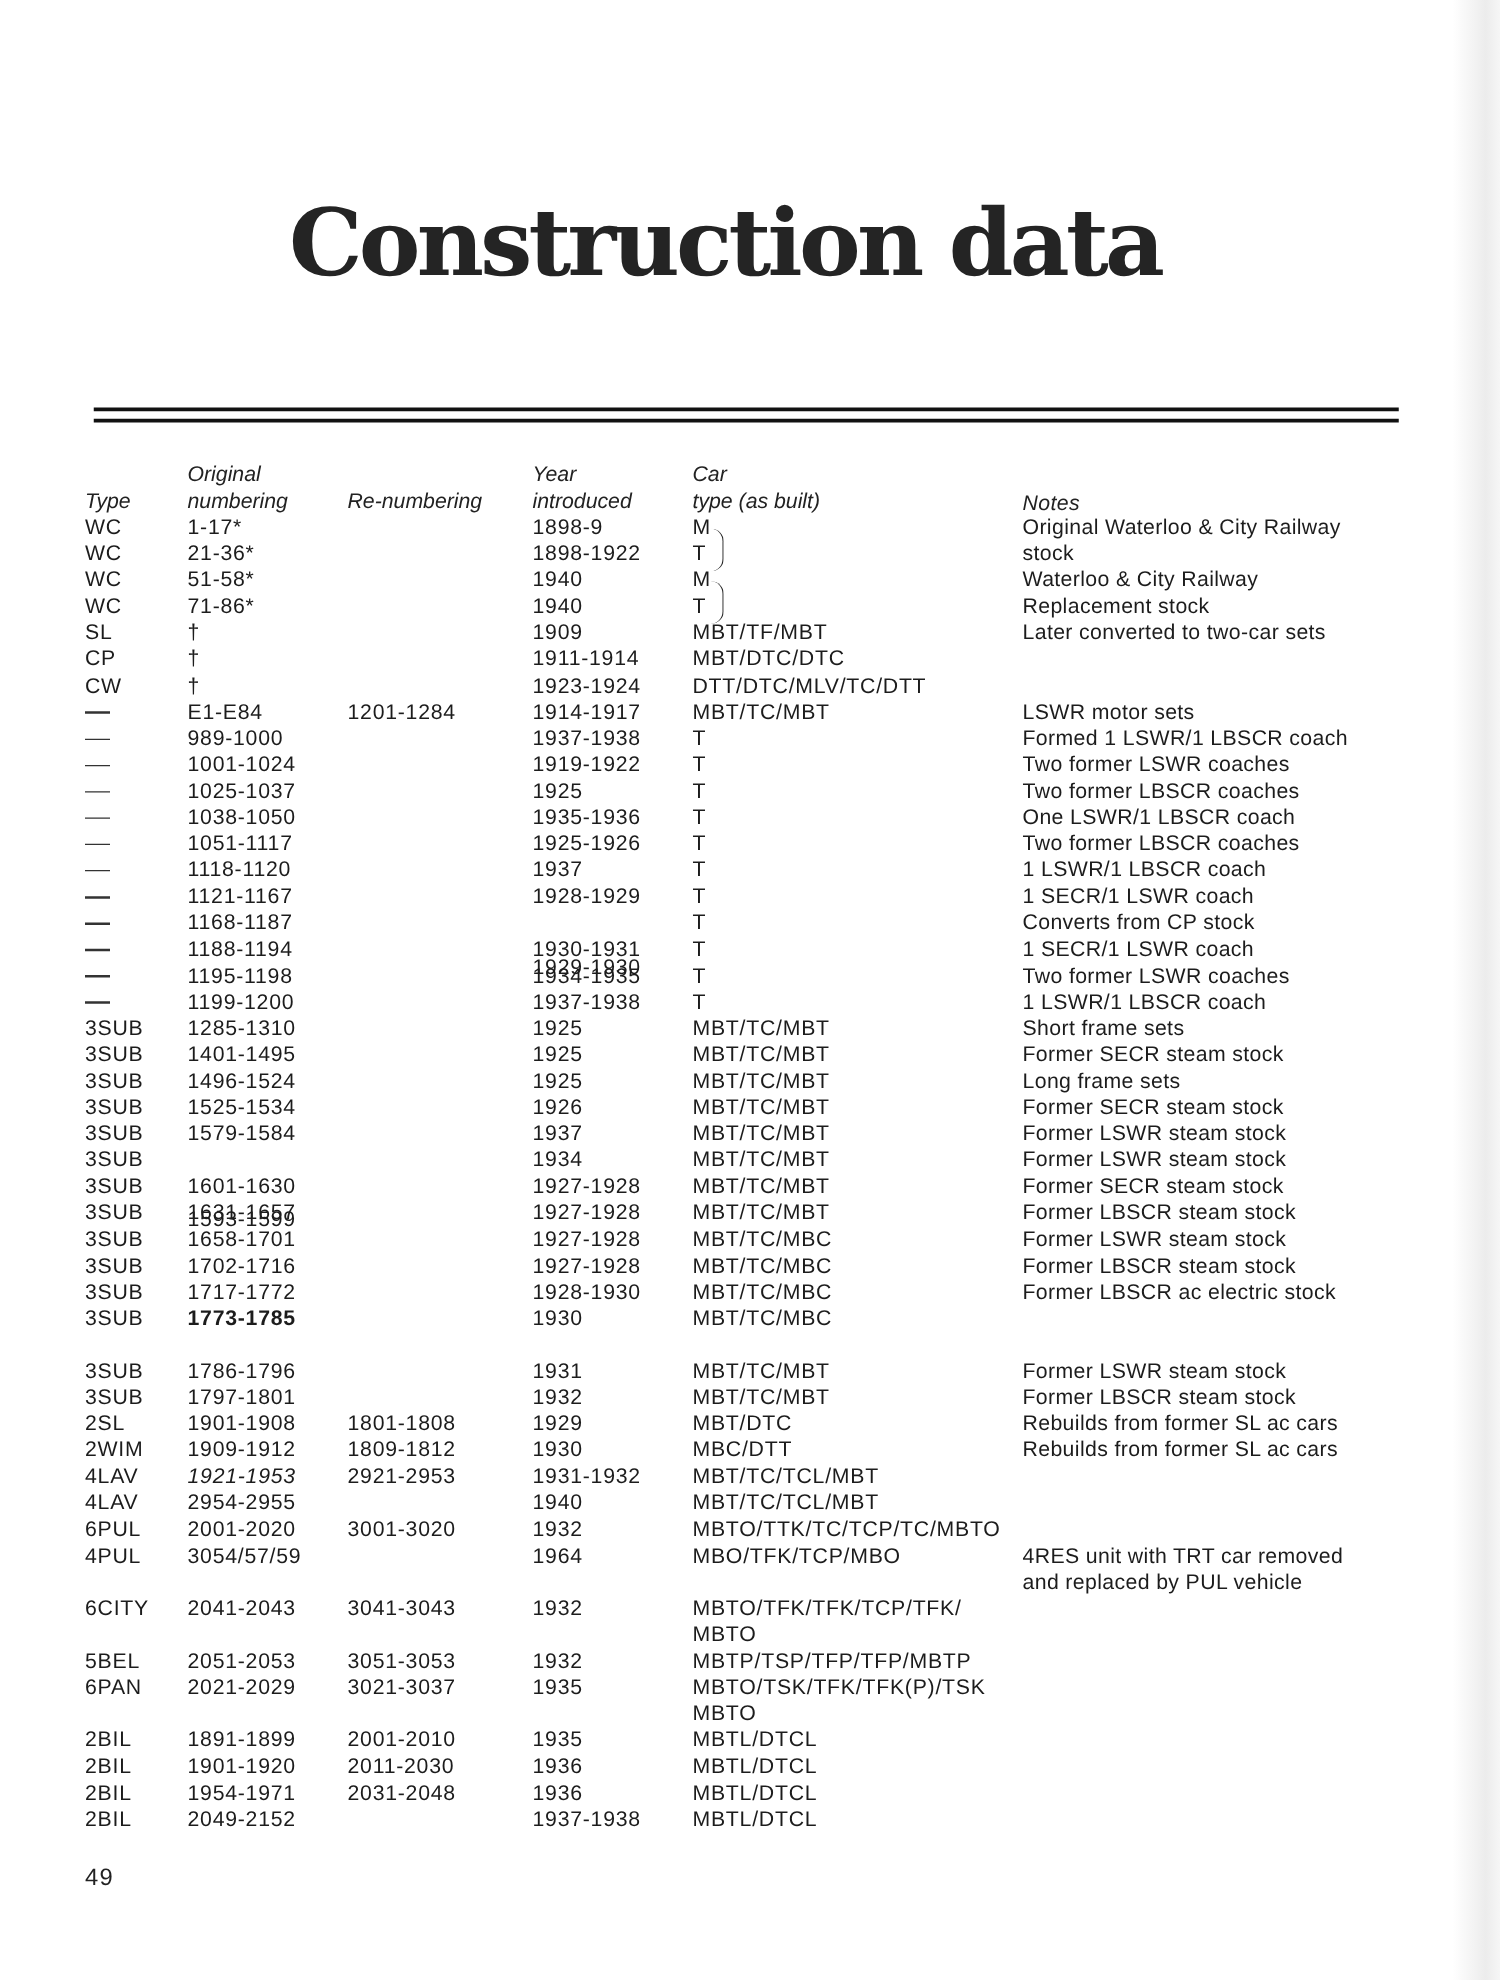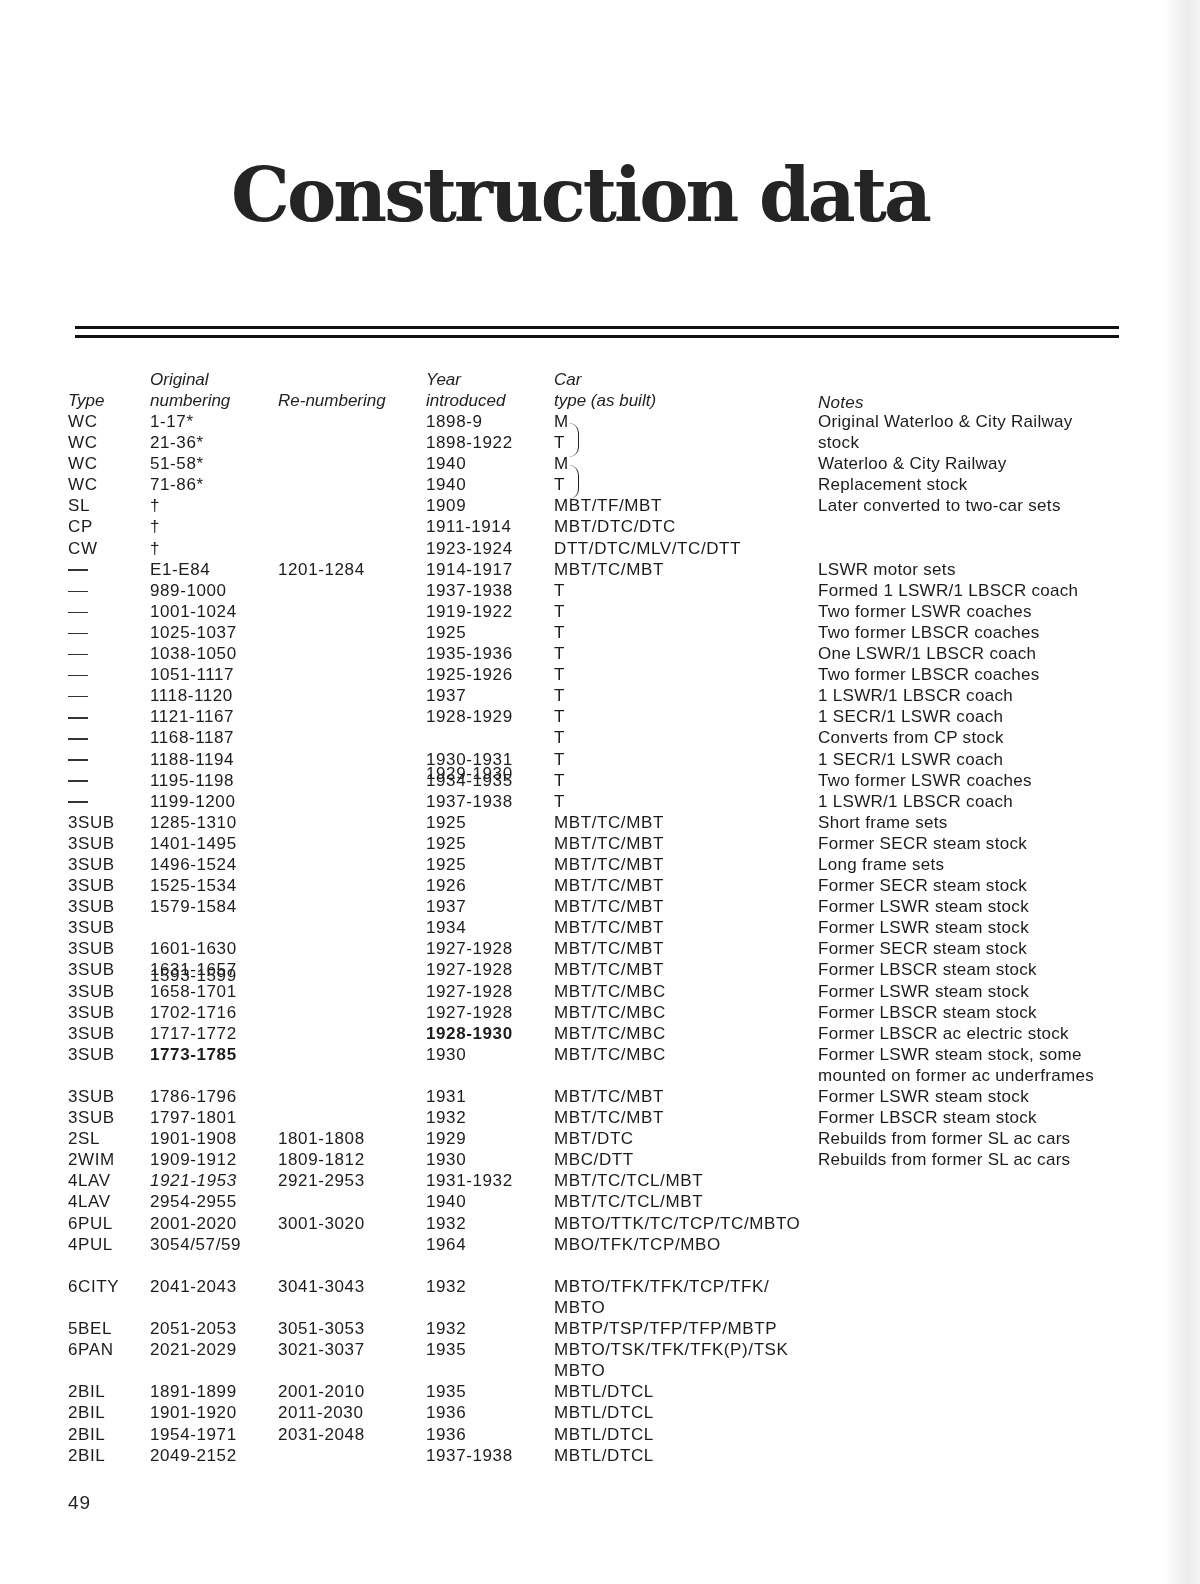--- a/index.html
+++ b/index.html
@@ -292,32 +292,30 @@
         <span class="c c-orig" style="white-space: pre-line;">1702-1716</span>
         <span class="c c-ren" style="white-space: pre-line;"></span>
         <span class="c c-year" style="white-space: pre-line;">1927-1928</span>
         <span class="c c-car" style="white-space: pre-line;">MBT/TC/MBC</span>
         <span class="c c-notes" style="white-space: pre-line;">Former LBSCR steam stock</span>
       </div>
       <div class="row">
         <span class="c c-type" style="white-space: pre-line;">3SUB</span>
         <span class="c c-orig" style="white-space: pre-line;">1717-1772</span>
         <span class="c c-ren" style="white-space: pre-line;"></span>
-        <span class="c c-year" style="white-space: pre-line; font-weight: bold;">1928-1930</span>
+        <span class="c c-year" style="white-space: pre-line;">1928-1930</span>
         <span class="c c-car" style="white-space: pre-line;">MBT/TC/MBC</span>
         <span class="c c-notes" style="white-space: pre-line;">Former LBSCR ac electric stock</span>
       </div>
       <div class="row tall">
         <span class="c c-type" style="white-space: pre-line;">3SUB</span>
         <span class="c c-orig" style="white-space: pre-line; font-weight: bold;">1773-1785</span>
         <span class="c c-ren" style="white-space: pre-line;"></span>
         <span class="c c-year" style="white-space: pre-line;">1930</span>
         <span class="c c-car" style="white-space: pre-line;">MBT/TC/MBC</span>
-        <span class="c c-notes" style="white-space: pre-line;">Former LSWR steam stock, some
-mounted on former ac underframes</span>
       </div>
       <div class="row">
         <span class="c c-type" style="white-space: pre-line;">3SUB</span>
         <span class="c c-orig" style="white-space: pre-line;">1786-1796</span>
         <span class="c c-ren" style="white-space: pre-line;"></span>
         <span class="c c-year" style="white-space: pre-line;">1931</span>
         <span class="c c-car" style="white-space: pre-line;">MBT/TC/MBT</span>
         <span class="c c-notes" style="white-space: pre-line;">Former LSWR steam stock</span>
       </div>
       <div class="row">
@@ -367,20 +365,22 @@
         <span class="c c-year" style="white-space: pre-line;">1932</span>
         <span class="c c-car" style="white-space: pre-line;">MBTO/TTK/TC/TCP/TC/MBTO</span>
         <span class="c c-notes" style="white-space: pre-line;"></span>
       </div>
       <div class="row tall">
         <span class="c c-type" style="white-space: pre-line;">4PUL</span>
         <span class="c c-orig" style="white-space: pre-line;">3054/57/59</span>
         <span class="c c-ren" style="white-space: pre-line;"></span>
         <span class="c c-year" style="white-space: pre-line;">1964</span>
         <span class="c c-car" style="white-space: pre-line;">MBO/TFK/TCP/MBO</span>
+        <span class="c c-notes" style="white-space: pre-line;">4RES unit with TRT car removed
+and replaced by PUL vehicle</span>
       </div>
       <div class="row tall">
         <span class="c c-type" style="white-space: pre-line;">6CITY</span>
         <span class="c c-orig" style="white-space: pre-line;">2041-2043</span>
         <span class="c c-ren" style="white-space: pre-line;">3041-3043</span>
         <span class="c c-year" style="white-space: pre-line;">1932</span>
         <span class="c c-car" style="white-space: pre-line;">MBTO/TFK/TFK/TCP/TFK/
 MBTO</span>
         <span class="c c-notes" style="white-space: pre-line;"></span>
       </div>

